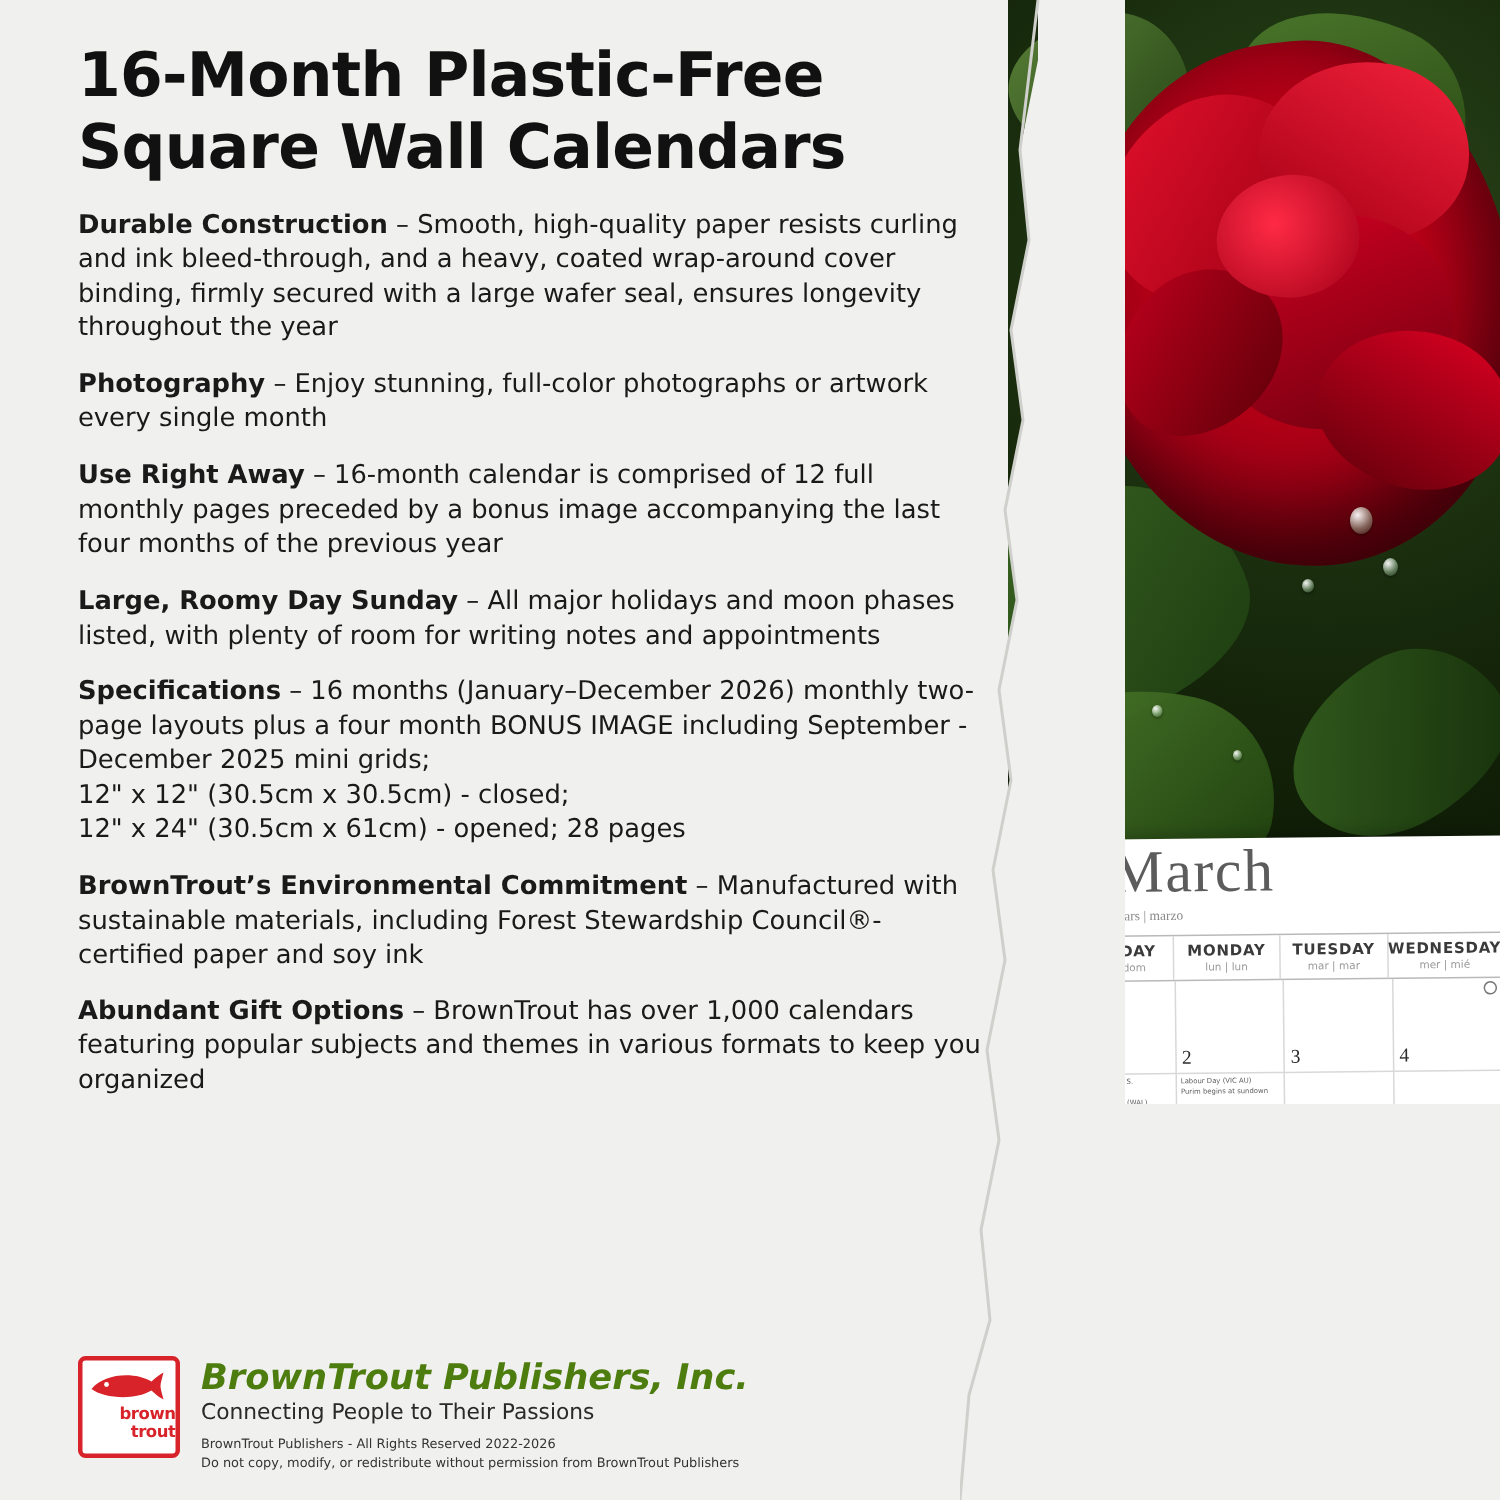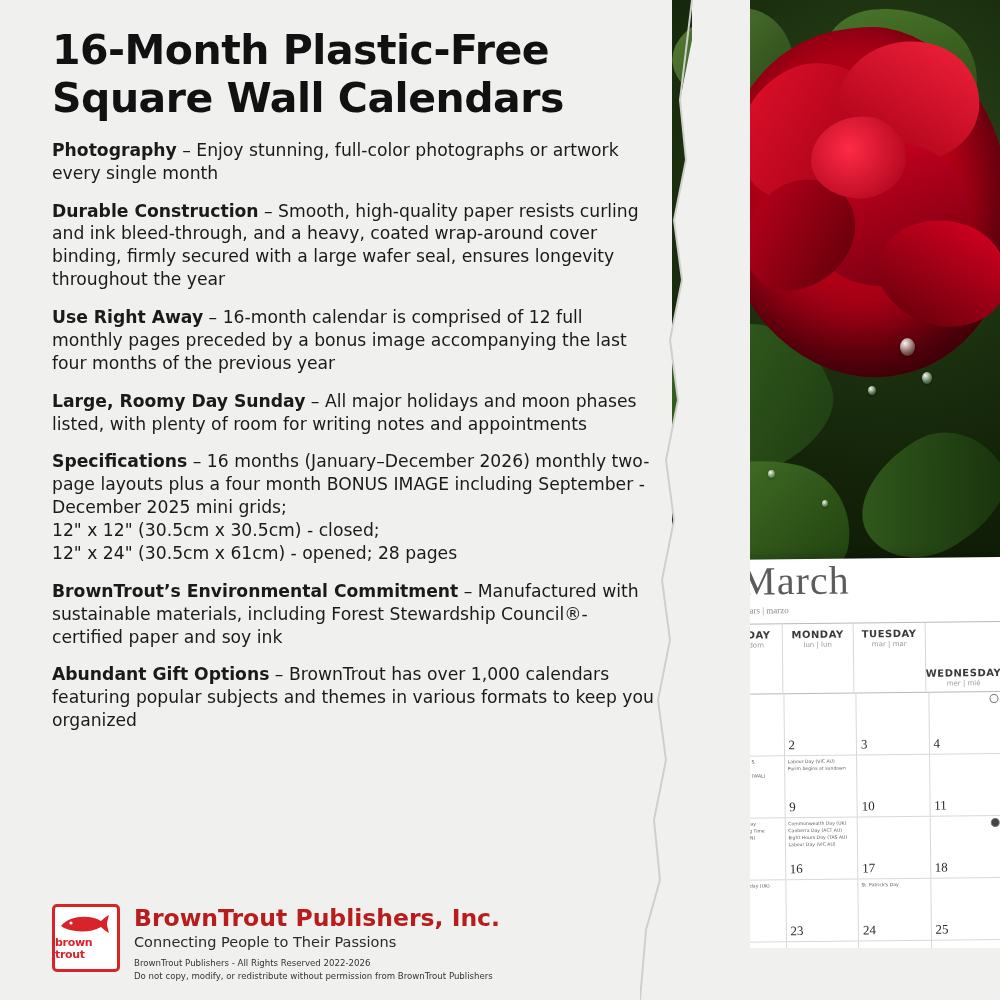--- a/index.html
+++ b/index.html
@@ -19,21 +19,21 @@
     inset: 0;
     background: #f0f0ee;
   }
 
   
   .right-panel {
     position: absolute;
     top: 0;
     left: 672px;
     width: 328px;
-    height: 948px;
+    height: 736px;
     overflow: hidden;
     background: #1c2a16;
   }
   .photo {
     position: absolute;
     top: 0; left: 0;
     width: 328px;
     height: 566px;
     overflow: hidden;
     background:
@@ -138,21 +138,21 @@
   .cal-dow {
     display: grid;
     grid-template-columns: repeat(4, 1fr);
     border-top: 1px solid #b9b9b9;
   }
   .cal-dow > div {
     text-align: center;
     padding: 5px 0 4px;
     border-right: 1px solid #d8d8d8;
   }
-  .cal-dow > div:last-child { border-right: none; margin-top: 40px; }
+  .cal-dow > div:last-child { border-right: none; }
   .dow-en {
     font-size: 10px;
     font-weight: bold;
     color: #3a3a3a;
     letter-spacing: .5px;
   }
   .dow-alt {
     font-size: 7px;
     color: #9a9a9a;
     margin-top: 1px;
@@ -258,33 +258,34 @@
   }
   .logo .fishwrap {
     position: absolute;
     top: 5px; left: 4px;
     width: 52px; height: 24px;
   }
   .logo .word {
     position: absolute;
     left: 0; right: 0;
     top: 30px;
-    text-align: left;
+    text-align: right;
     font-size: 11px;
     font-weight: bold;
     color: #d8232a;
     line-height: 1.05;
     letter-spacing: -0.3px;
   }
   .footer-txt { padding-top: 2px; }
   .brand {
     font-size: 23.5px;
     font-weight: bold;
-    color: #b91c1c;
+    color: #4d7c0f;
     line-height: 1.1;
+    font-style: italic;
   }
   .tagline {
     font-size: 14.5px;
     color: #2a2a2a;
     margin-top: 2px;
   }
   .legal {
     font-size: 8.6px;
     color: #333;
     line-height: 1.45;
@@ -420,22 +421,22 @@
   </div>
 
   <svg class="tear" viewBox="0 0 110 1000" preserveAspectRatio="none">
     <path d="M52,0 L110,0 L110,1000 L0,1000 L6,930 L20,880 L14,820 L26,760 L18,700 L30,640 L22,580 L34,520 L26,460 L38,400 L30,340 L42,280 L34,220 L46,160 L40,100 L52,40 Z" fill="#f0f0ee"></path>
     <path d="M52,0 L40,100 L46,160 L34,220 L42,280 L30,340 L38,400 L26,460 L34,520 L22,580 L30,640 L18,700 L26,760 L14,820 L20,880 L6,930 L0,1000" fill="none" stroke="#cfcfcb" stroke-width="2"></path>
   </svg>
 
   <div class="left">
     <h1 class="title">16-Month Plastic-Free Square Wall Calendars</h1>
     <div class="features" id="features">
+        <div class="feat"><b>Durable Construction</b><span> – Smooth, high-quality paper resists curling and ink bleed-through, and a heavy, coated wrap-around cover binding, firmly secured with a large wafer seal, ensures longevity throughout the year</span></div>
         <div class="feat"><b>Photography</b><span> – Enjoy stunning, full-color photographs or artwork every single month</span></div>
-        <div class="feat"><b>Durable Construction</b><span> – Smooth, high-quality paper resists curling and ink bleed-through, and a heavy, coated wrap-around cover binding, firmly secured with a large wafer seal, ensures longevity throughout the year</span></div>
         <div class="feat"><b>Use Right Away</b><span> – 16-month calendar is comprised of 12 full monthly pages preceded by a bonus image accompanying the last four months of the previous year</span></div>
         <div class="feat"><b>Large, Roomy Day Sunday</b><span> – All major holidays and moon phases listed, with plenty of room for writing notes and appointments</span></div>
         <div class="feat"><b>Specifications</b><span> – 16 months (January–December 2026) monthly two-page layouts plus a four month BONUS IMAGE including September - December 2025 mini grids;</span><span class="spec-line">12" x 12" (30.5cm x 30.5cm) - closed;</span><span class="spec-line">12" x 24" (30.5cm x 61cm) - opened; 28 pages</span></div>
         <div class="feat"><b>BrownTrout’s Environmental Commitment</b><span> – Manufactured with sustainable materials, including Forest Stewardship Council®-certified paper and soy ink</span></div>
         <div class="feat"><b>Abundant Gift Options</b><span> – BrownTrout has over 1,000 calendars featuring popular subjects and themes in various formats to keep you organized</span></div>
       </div>
 
     <div class="footer">
       <div class="logo">
         <svg class="fishwrap" viewBox="0 0 52 24">

